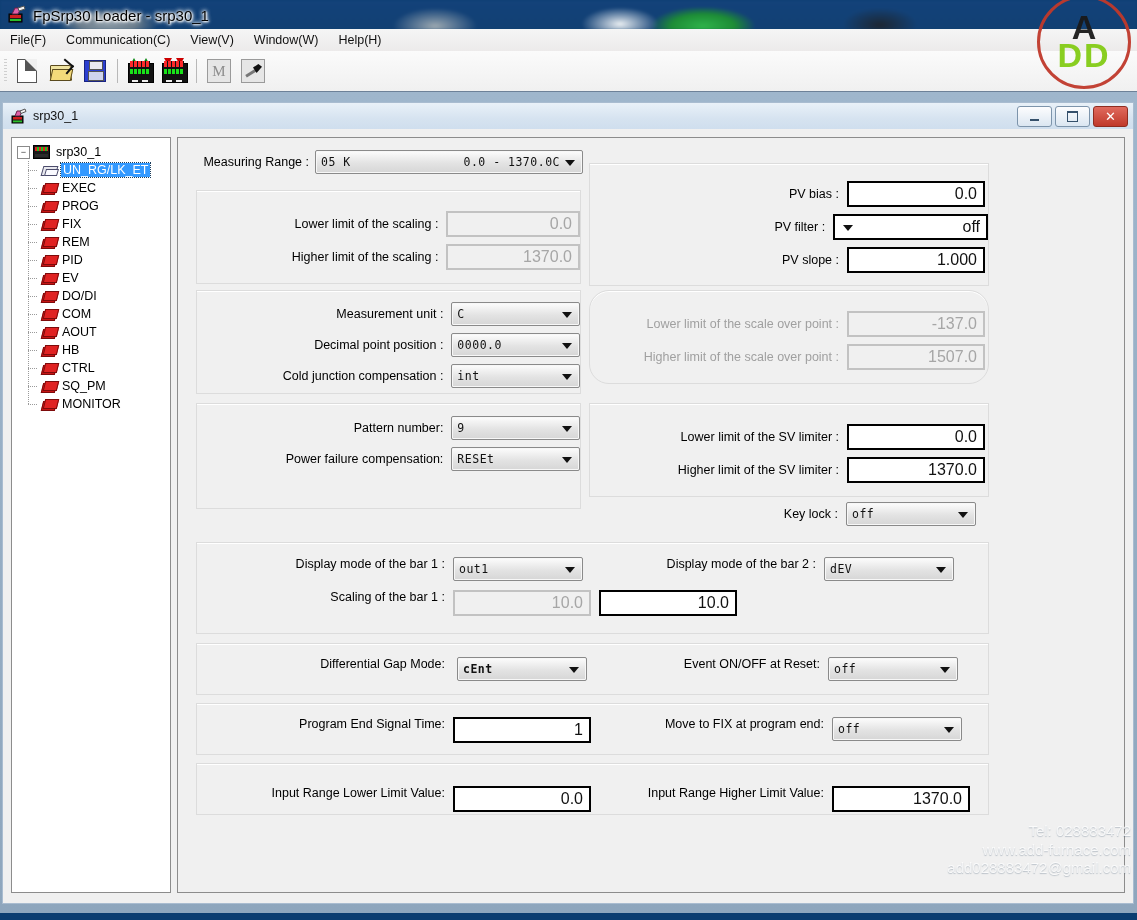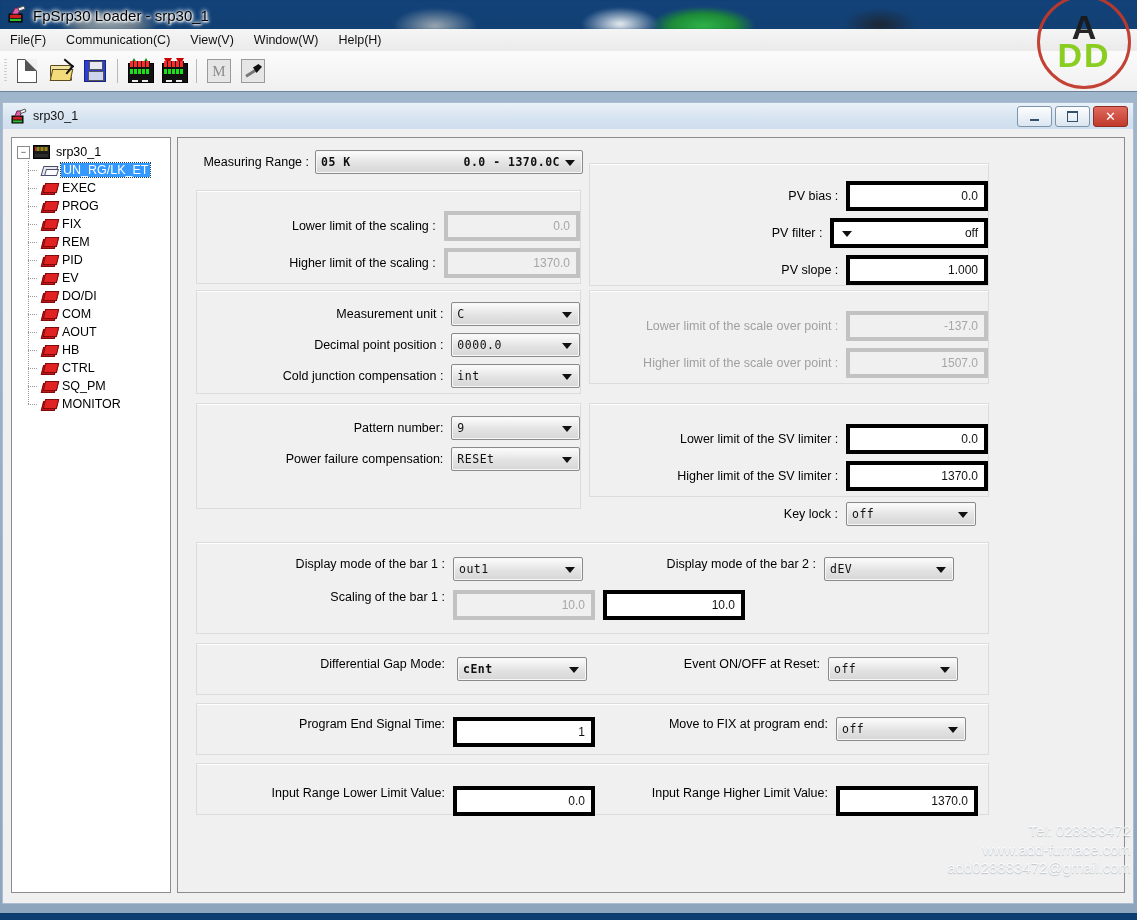--- a/index.html
+++ b/index.html
@@ -169,29 +169,29 @@
   .combo{
     height:22px;border:1px solid #8a8a8a;border-radius:2px;
     background:linear-gradient(#fdfdfd,#e3e3e3 55%,#d6d6d6);
     display:flex;align-items:center;position:relative;cursor:default;
     box-shadow:0 0 0 1px #f7f7f7 inset;
   }
   .combo .cval{
     font-family:"DejaVu Sans Mono",monospace;font-size:11.5px;color:#111;
     padding-left:5px;letter-spacing:.5px;white-space:nowrap;overflow:hidden;
   }
-  .combo .cval.spread{flex:1;display:flex;justify-content:space-between;padding-right:22px;font-weight:bold;}
+  .combo .cval.spread{flex:1;display:flex;justify-content:space-between;padding-right:22px;}
   .combo .carrow{
     position:absolute;right:7px;top:50%;margin-top:-2px;width:0;height:0;
     border-left:5px solid transparent;border-right:5px solid transparent;border-top:6px solid #111;
   }
   .txt{
-    height:22px;border:4px solid #000000;background:#fff;
+    height:22px;border:2px solid #000000;background:#fff;
     display:flex;align-items:center;justify-content:flex-end;
-    padding-right:6px;font-size:12px;color:#111;cursor:text;
+    padding-right:6px;font-size:16px;color:#111;cursor:text;
   }
   .txt.dis{background:#f0f0f0;color:#a6a6a6;border-color:#c2c2c2;}
   .txt.spin{justify-content:flex-end;position:relative;padding-left:24px;}
   .txt.spin .sparrow{position:absolute;left:8px;top:50%;margin-top:-2px;width:0;height:0;
     border-left:5px solid transparent;border-right:5px solid transparent;border-top:6px solid #111;}
 
   
   .wm{position:absolute;pointer-events:none;user-select:none;}
   .wm-center{
     left:300px;top:432px;width:470px;text-align:center;line-height:1.25;
@@ -531,21 +531,21 @@
             </div>
             <div class="grp-row">
               <div class="lbl" style="width:249px;">Cold junction compensation :</div>
               <div class="combo" style="width:128px;margin-left:8px;">
                 <span class="cval">int</span>
                 <span class="carrow"></span>
               </div>
             </div>
           </div>
 
-          <div class="group" style="position:absolute;left:411px;top:152px;width:398px;height:92px;">
+          <div class="group" style="position:absolute;left:411px;top:152px;width:398px;height:92px;border-radius:20px;">
             <div class="grp-row" style="margin-top:20px;">
               <div class="lbl dis" style="width:249px;">Lower limit of the scale over point :</div>
               <div class="txt dis" style="width:128px;margin-left:8px;">-137.0</div>
             </div>
             <div class="grp-row">
               <div class="lbl dis" style="width:249px;">Higher limit of the scale over point :</div>
               <div class="txt dis" style="width:128px;margin-left:8px;">1507.0</div>
             </div>
           </div>
 

